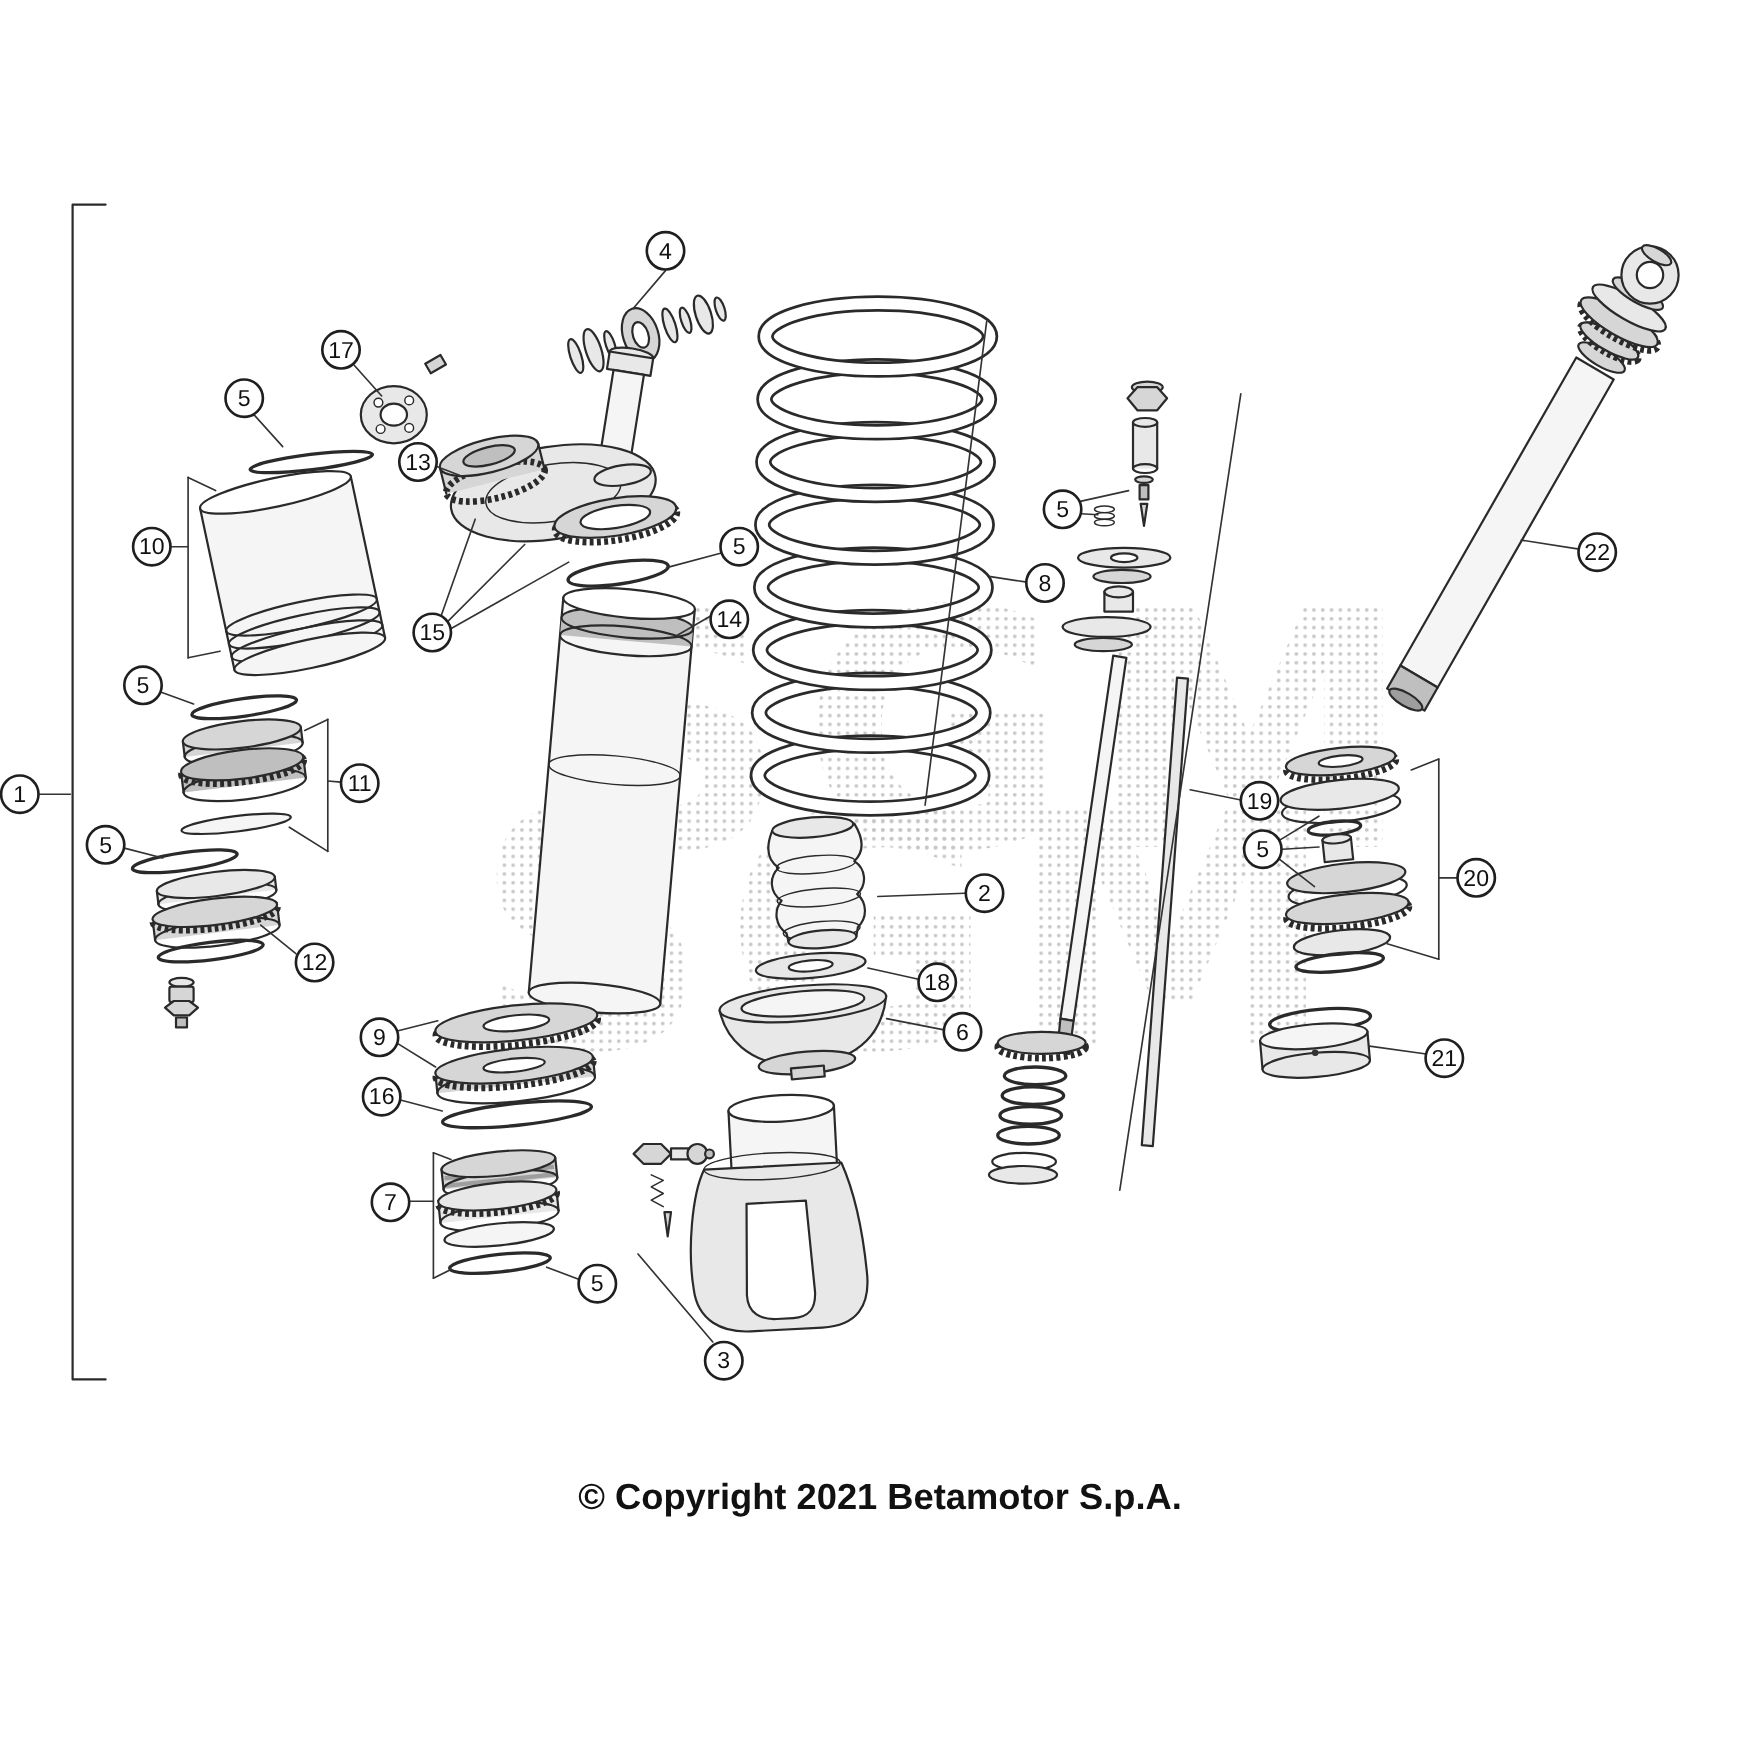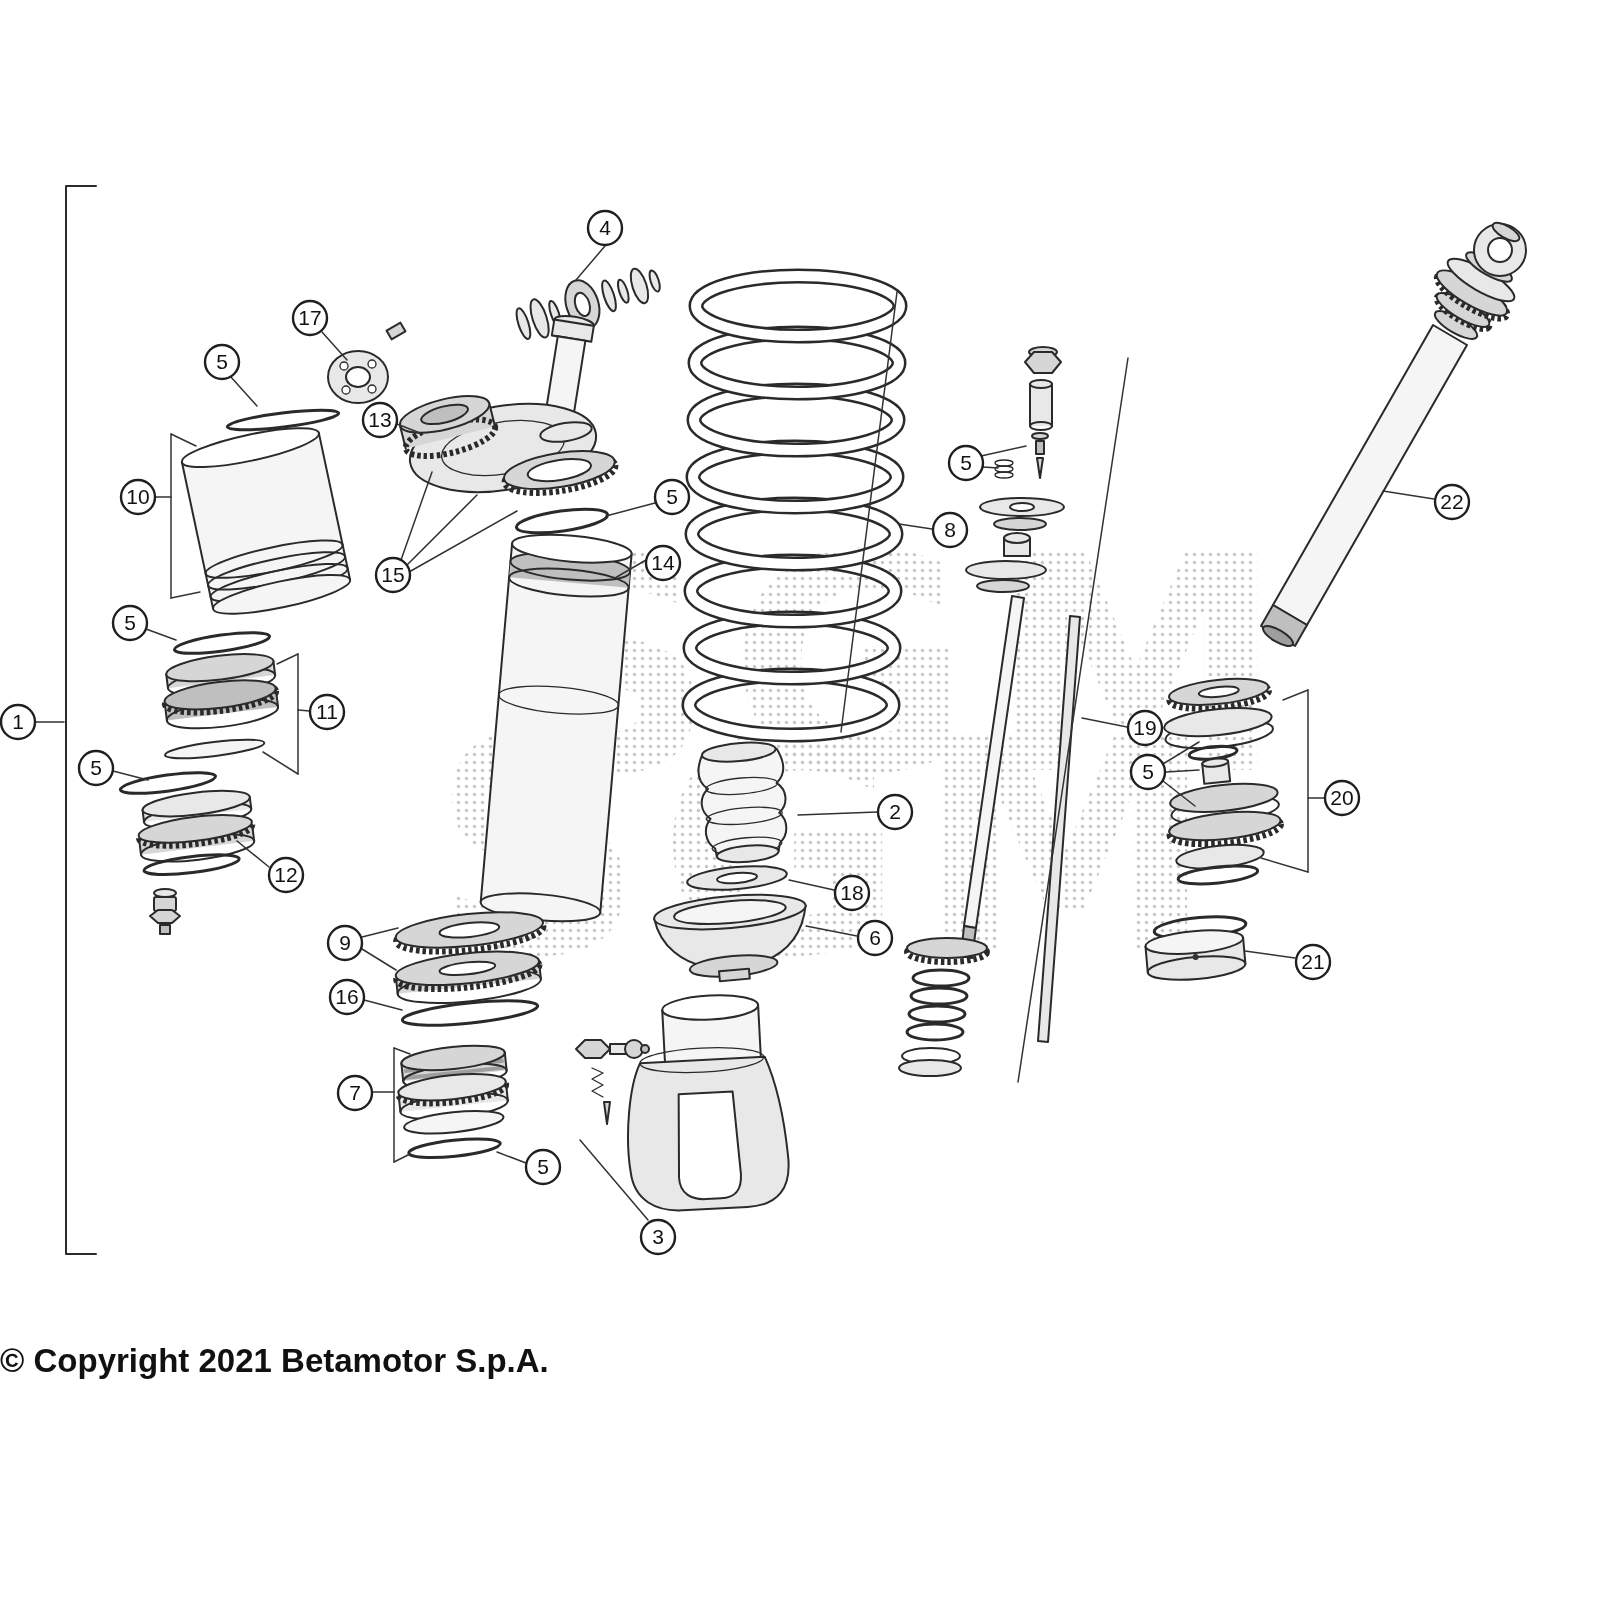--- a/index.html
+++ b/index.html
@@ -14,21 +14,21 @@
   .thin{stroke-width:1.3}
   .sw3{stroke-width:3}
   .kn{fill:none;stroke:#2a2a2a;stroke-width:6;stroke-dasharray:3.5 3;}
   .lead{stroke:#333333;stroke-width:1.5;fill:none;stroke-linecap:round;}
   .wo{stroke:#2a2a2a;stroke-width:15;fill:none;}
   .wi{stroke:#ffffff;stroke-width:10;fill:none;}
   .wm{font-family:"DejaVu Sans",sans-serif;font-weight:700;font-size:300px;
       fill:url(#dotpat);letter-spacing:12px;}
   .callout-c{fill:#ffffff;stroke:#1f1f1f;stroke-width:2.4;}
   .callout-t{font-family:"Liberation Sans",sans-serif;font-size:21px;fill:#111;text-anchor:middle;}
-  .copyright{position:absolute;left:0;top:1342px;width:100%;
+  .copyright{position:absolute;left:0;top:1342px;width:100%;text-align:center;
              font-family:"Liberation Sans",sans-serif;font-weight:bold;font-size:33px;color:#111;}
 </style>
 </head>
 <body>
 
 <div class="page">
 
 <svg width="1600" height="1600" viewBox="0 0 1600 1600">
 
   <defs>

